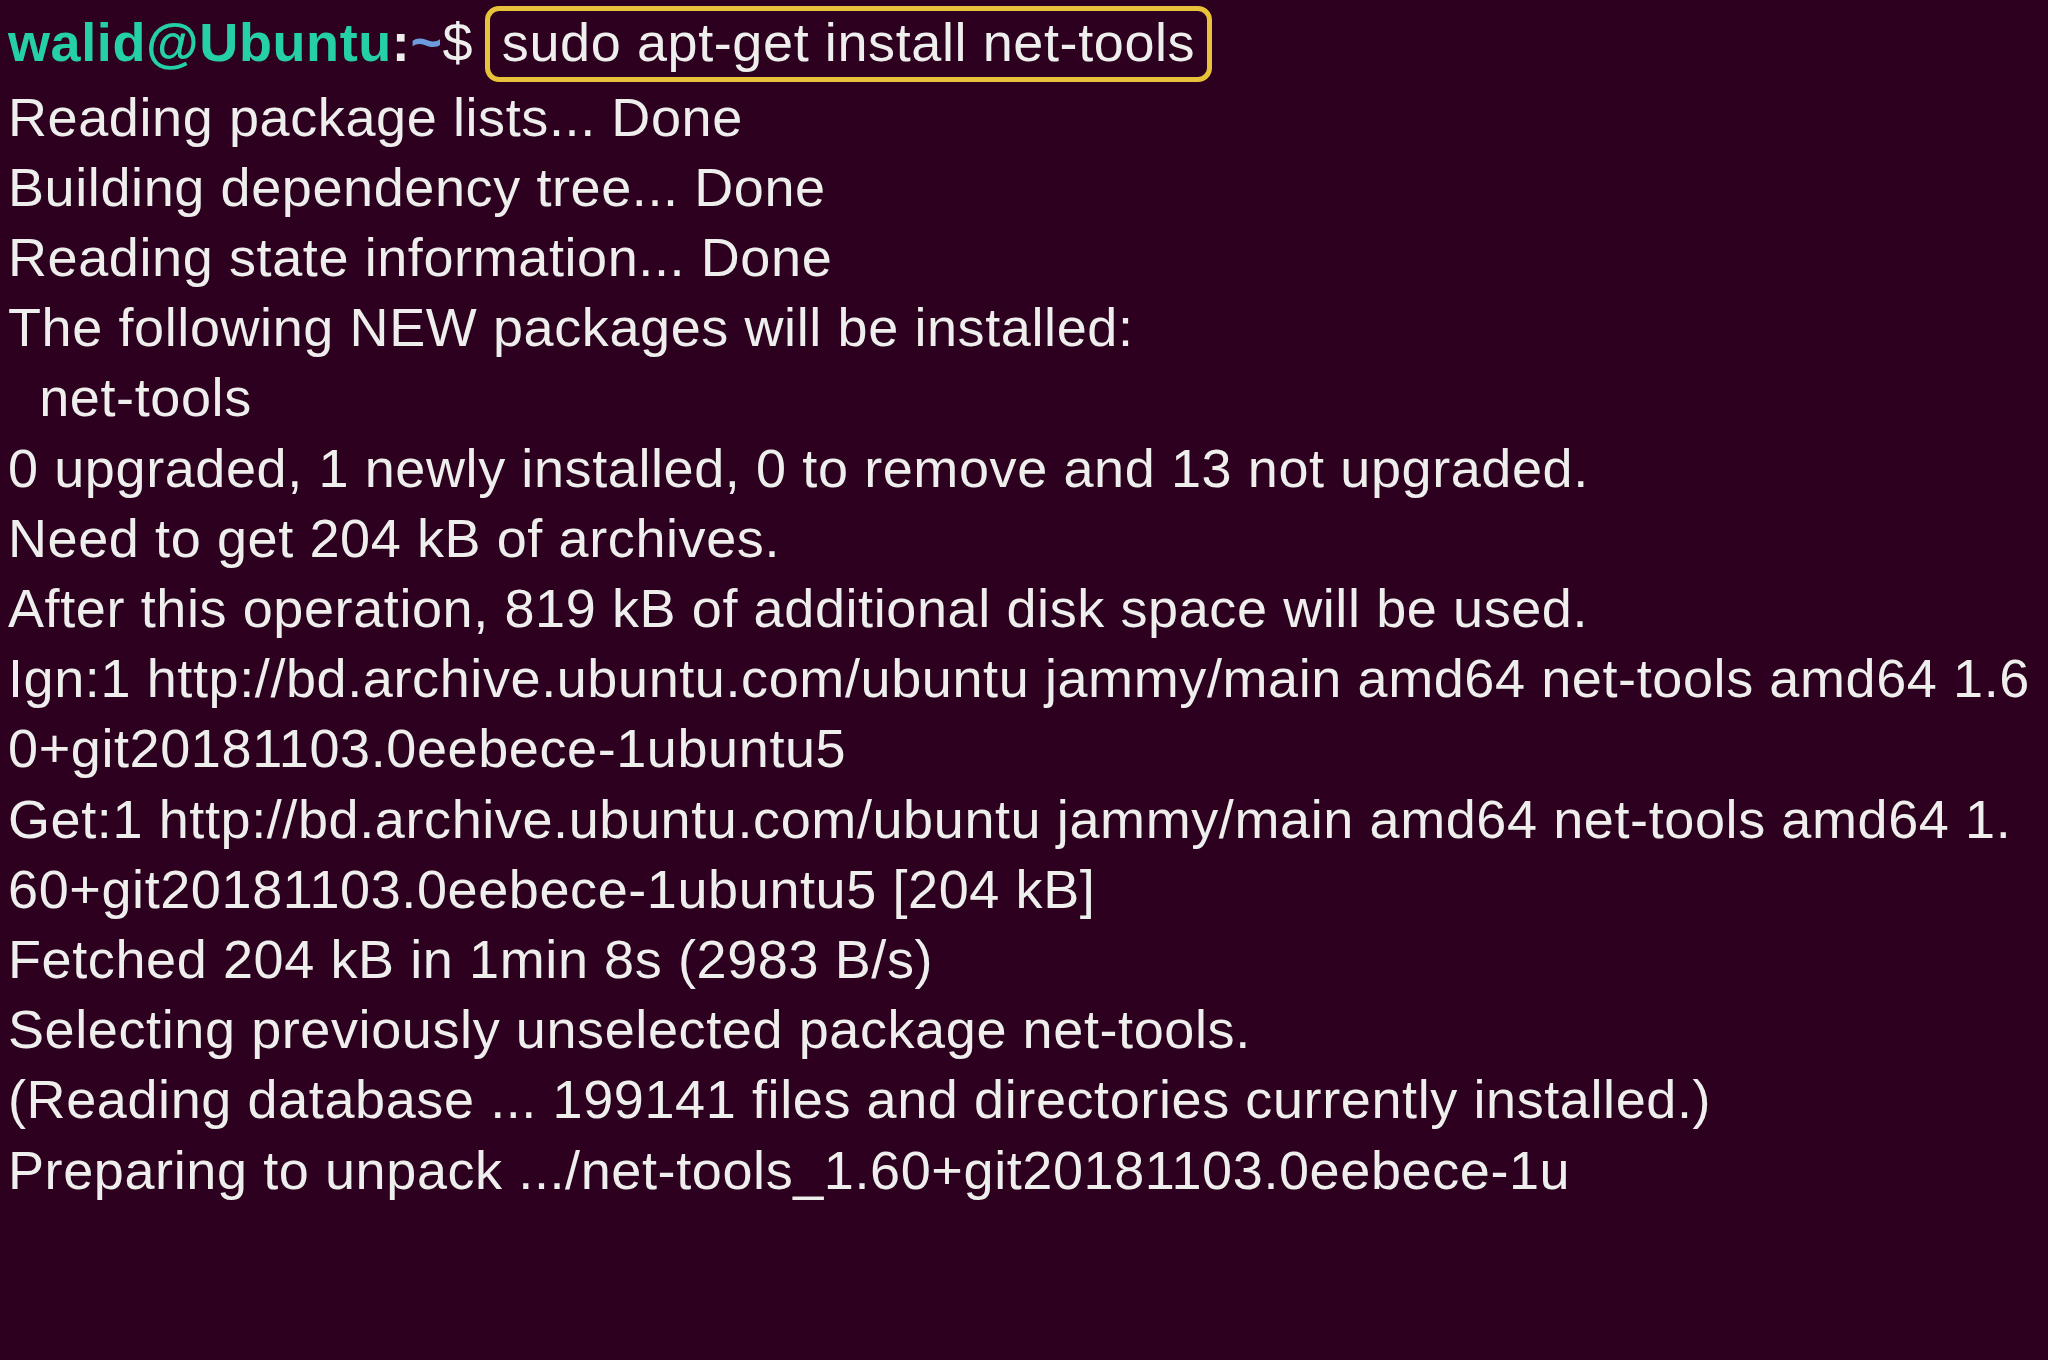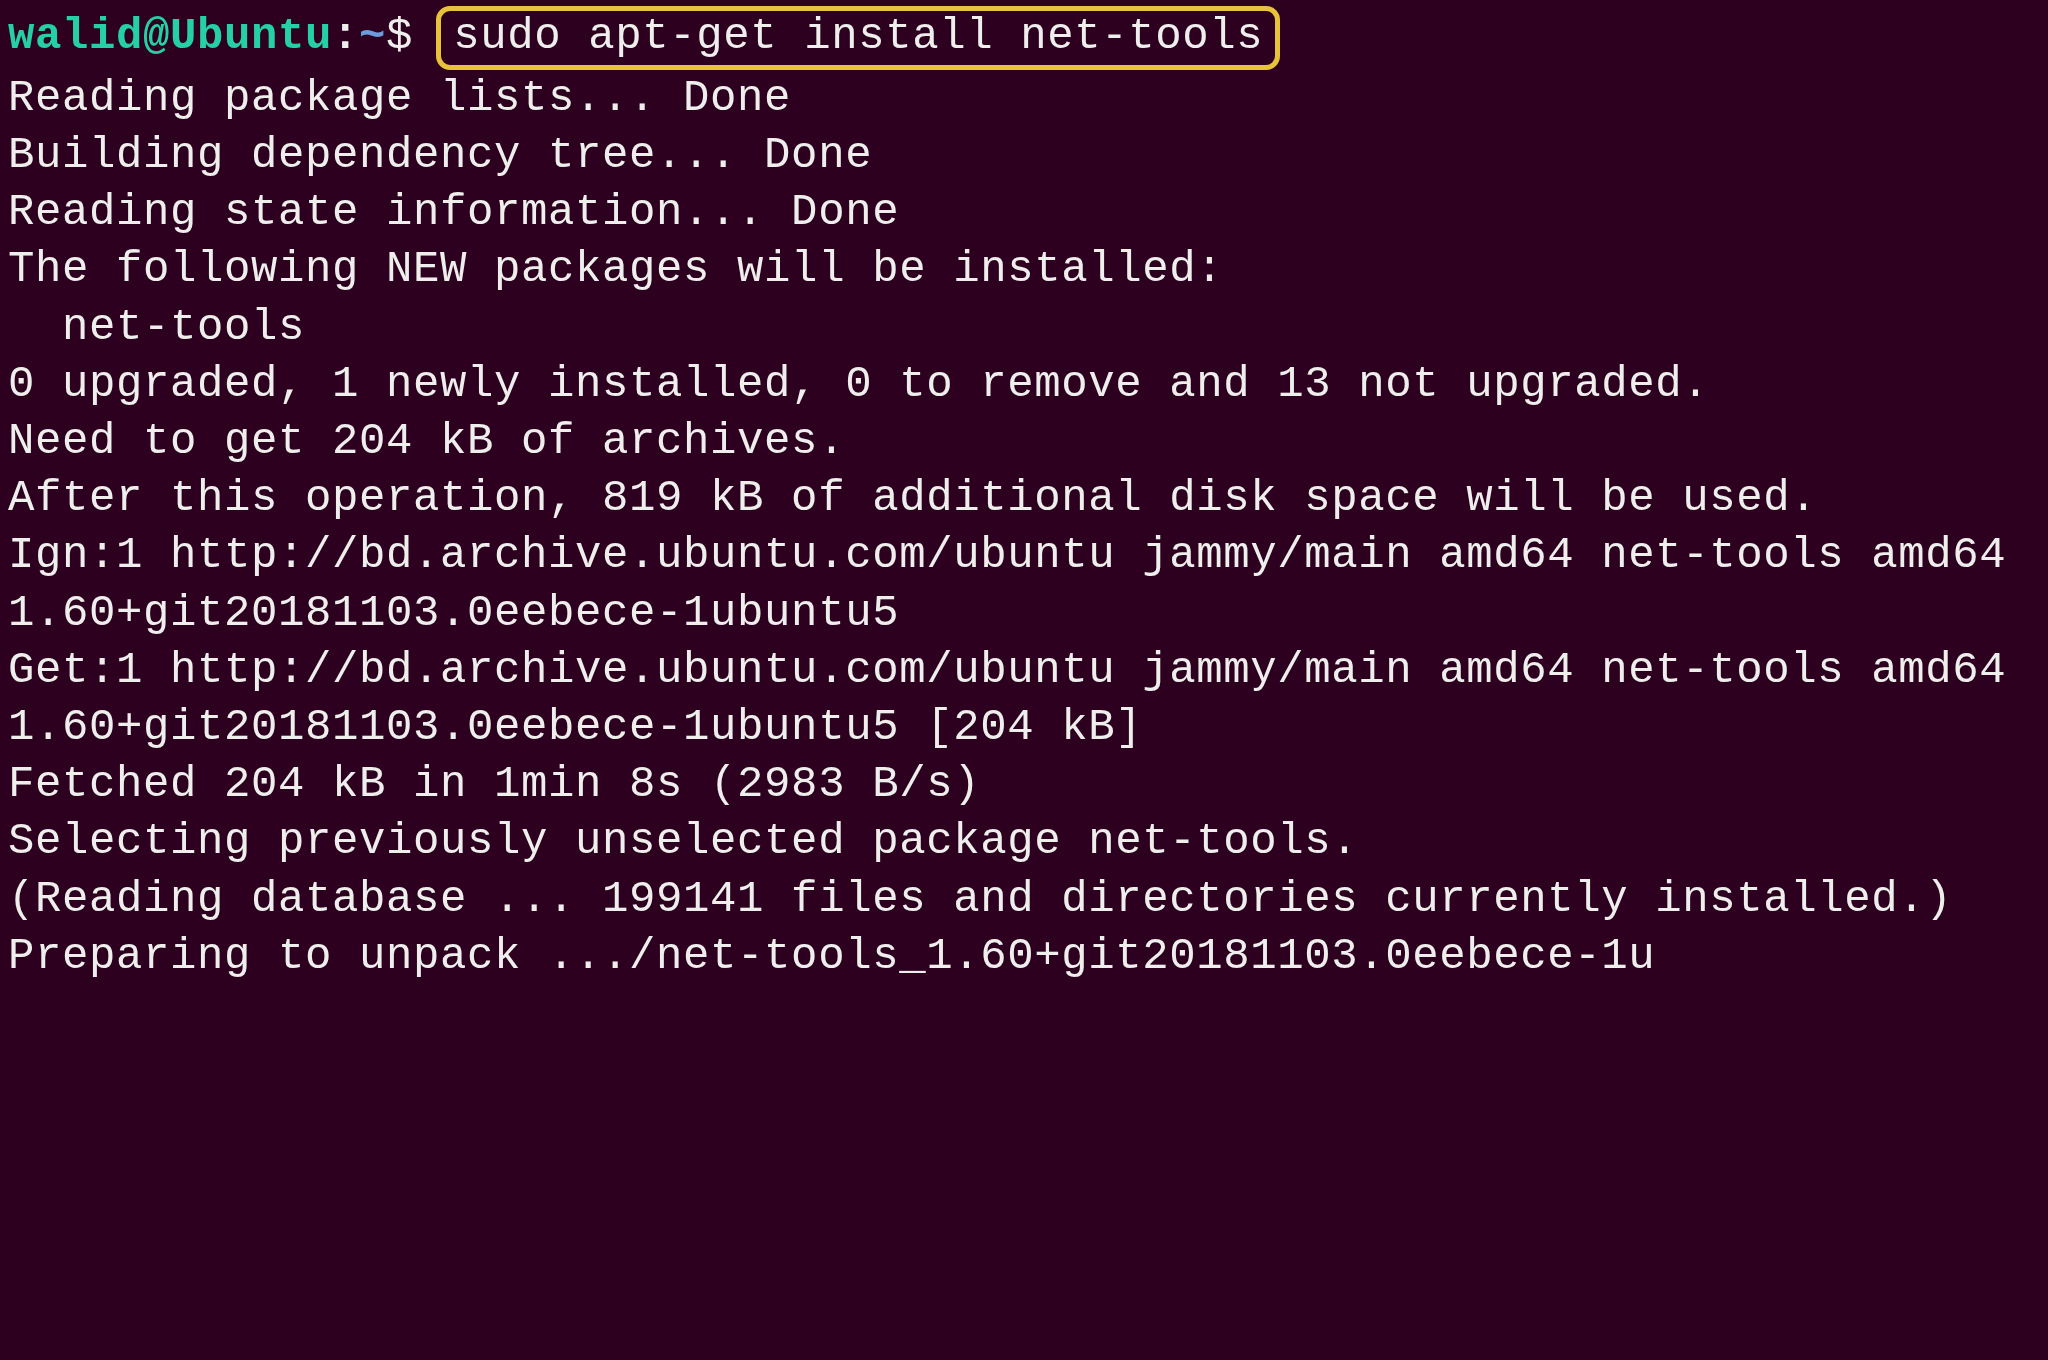--- a/index.html
+++ b/index.html
@@ -8,22 +8,22 @@
     width: 2048px;
     height: 1360px;
     background: #2c001e;
     overflow: hidden;
   }
   .terminal {
     box-sizing: border-box;
     width: 100%;
     height: 100%;
     padding: 6px 8px 0 8px;
-    font-family: Liberation Mono, monospace;
-    font-size: 44px;
+    font-family: Liberation Sans, sans-serif;
+    font-size: 54px;
     line-height: 1.30;
     letter-spacing: 0.6px;
     color: #eeeeec;
     white-space: pre-wrap;
     word-break: break-all;
   }
   .user   { color: #25d0a6; font-weight: bold; }
   .host   { color: #25d0a6; font-weight: bold; }
   .colon  { color: #eeeeec; font-weight: bold; }
   .path   { color: #6c9cdc; font-weight: bold; }

